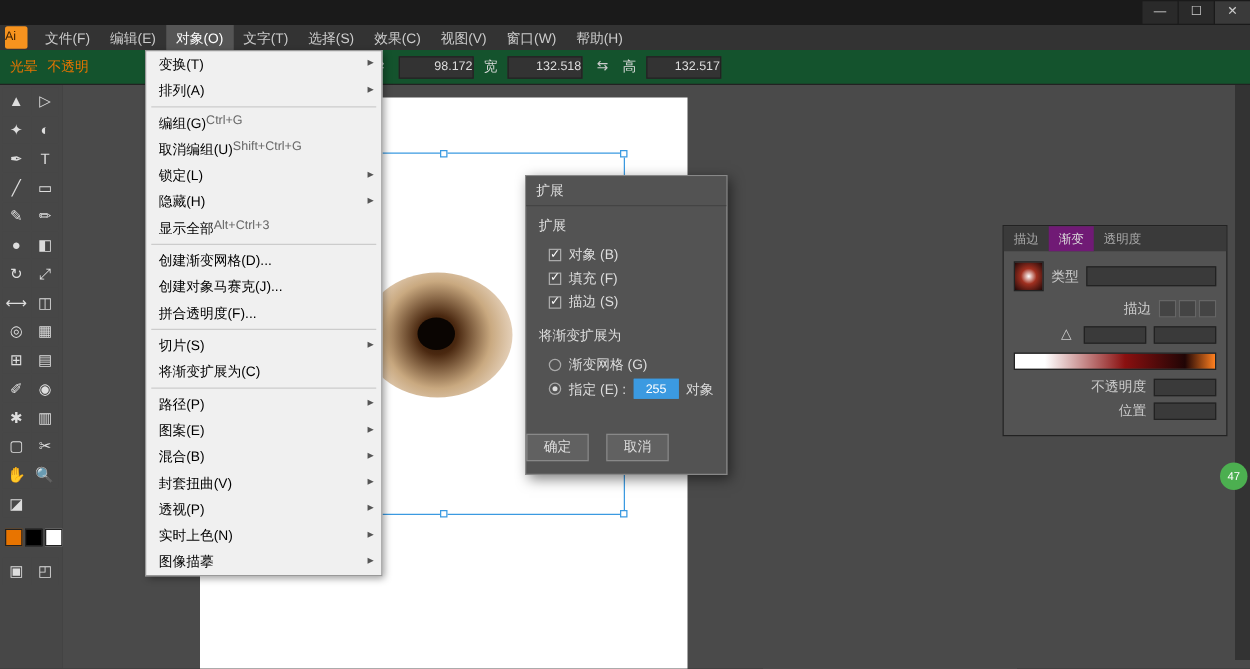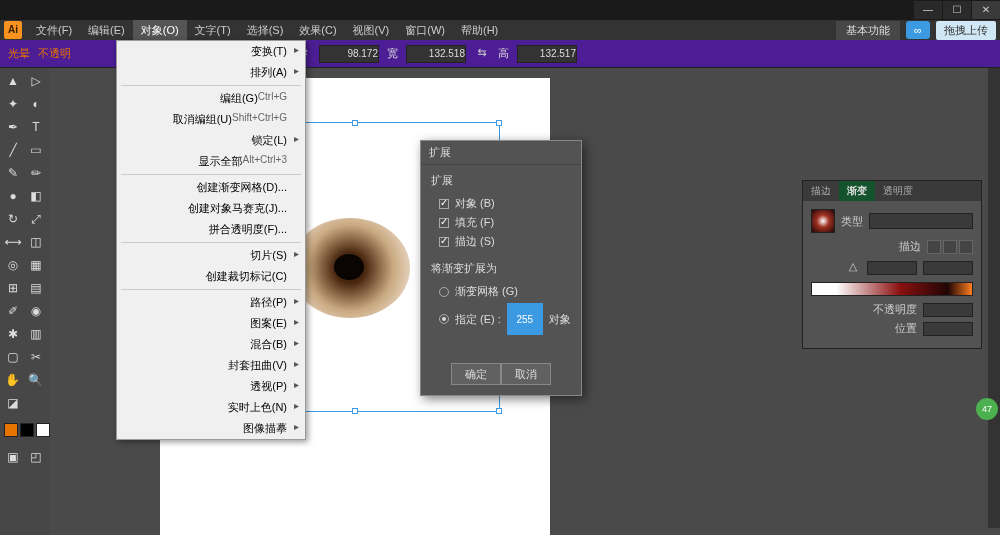--- a/index.html
+++ b/index.html
@@ -6,31 +6,31 @@
 body { width: 1000px; height: 535px; background: #333333; overflow: hidden; position: relative; }
 
 
 .titlebar { height: 20px; background: #1a1a1a; display: flex; align-items: center; justify-content: flex-end; }
 .win-controls { display: flex; }
 .win-btn { width: 28px; height: 18px; background: #2a2a2a; color: #ccc; text-align: center; line-height: 18px; margin-left: 1px; font-size: 10px; cursor: pointer; }
 .win-btn.close { background: #3a3a3a; }
 
 
 .menubar { height: 20px; background: #333; display: flex; align-items: center; padding: 0 4px; }
-.app-icon { width: 18px; height: 18px; background: #f7931e; color: #3a1e00; font-weight: bold; text-align: center; line-height: 18px; margin-right: 6px; font-size: 10px; border-radius: 2px; }
+.app-icon { width: 18px; height: 18px; background: #f7931e; color: #3a1e00; font-weight: normal; line-height: 18px; margin-right: 6px; font-size: 10px; border-radius: 2px; }
 .menu-item { color: #ccc; padding: 3px 8px; cursor: pointer; }
 .menu-item.active { background: #555; color: #fff; }
 .menu-spacer { flex: 1; }
 .menu-right { display: flex; align-items: center; gap: 6px; }
 .essential-btn { background: #474747; color: #ddd; padding: 2px 10px; cursor: pointer; }
 .cloud-btn { width: 24px; height: 18px; background: #3b9ae1; border-radius: 3px; text-align: center; line-height: 18px; color: #fff; }
 .upload-btn { background: #d0e8f5; color: #333; padding: 2px 8px; border-radius: 2px; }
 
 
-.controlbar { height: 28px; background: #4c1d95; border-bottom: 1px solid #222; display: flex; align-items: center; padding: 0 8px; gap: 8px; color: #e87400; }
+.controlbar { height: 28px; background: #14532d; border-bottom: 1px solid #222; display: flex; align-items: center; padding: 0 8px; gap: 8px; color: #e87400; }
 .ctrl-label { color: #ddd; }
 .ctrl-input { width: 60px; height: 18px; background: #333; border: 1px solid #222; color: #ddd; text-align: right; font-size: 10px; }
 .ctrl-icon { width: 16px; height: 16px; color: #ccc; text-align: center; }
 
 
 .doctab-row { height: 20px; background: #333; display: flex; align-items: center; padding-left: 58px; }
 .doctab { background: #474747; color: #ccc; padding: 2px 10px; font-size: 10px; }
 
 
 .main { position: absolute; top: 68px; left: 0; right: 0; bottom: 0; display: flex; }
@@ -38,21 +38,21 @@
 
 .toolbar { width: 50px; background: #474747; display: flex; flex-direction: column; flex-wrap: wrap; padding: 2px; gap: 1px; }
 .tool-row { display: flex; gap: 1px; }
 .tool { width: 22px; height: 22px; background: #474747; color: #ddd; text-align: center; line-height: 22px; cursor: pointer; font-size: 12px; }
 .tool.single { width: 22px; }
 .color-swatches { display: flex; gap: 2px; margin-top: 6px; padding: 2px; }
 .swatch { width: 14px; height: 14px; border: 1px solid #222; }
 
 
 .dropdown { position: absolute; top: 40px; left: 116px; width: 190px; background: #f0f0f0; border: 1px solid #999; box-shadow: 2px 2px 6px rgba(0,0,0,0.4); z-index: 100; }
-.dd-item { display: flex; justify-content: flex-end; padding: 3px 18px 3px 10px; color: #000; cursor: pointer; position: relative; }
+.dd-item { display: flex; justify-content: flex-start; padding: 3px 18px 3px 10px; color: #000; cursor: pointer; position: relative; }
 .dd-item.highlight { background: #d4e6f5; }
 .dd-item.hasarrow::after { content: "▸"; position: absolute; right: 6px; color: #555; font-size: 10px; }
 .dd-sep { height: 1px; background: #ccc; margin: 2px 4px; }
 .dd-shortcut { color: #666; font-size: 10px; }
 
 
 .canvas-wrap { flex: 1; background: #4a4a4a; position: relative; overflow: hidden; }
 .artboard { position: absolute; left: 110px; top: 10px; width: 390px; height: 460px; background: #fff; }
 .selection { position: absolute; left: 160px; top: 54px; width: 290px; height: 290px; border: 1px solid #3b9ae1; }
 .sel-handle { position: absolute; width: 6px; height: 6px; background: #fff; border: 1px solid #3b9ae1; }
@@ -64,40 +64,40 @@
 .dialog { position: absolute; left: 420px; top: 140px; width: 162px; background: #535353; border: 1px solid #888; box-shadow: 3px 3px 10px rgba(0,0,0,0.5); z-index: 200; }
 .dlg-title { background: #535353; color: #ddd; padding: 4px 8px; font-size: 11px; border-bottom: 1px solid #444; }
 .dlg-body { padding: 8px 10px; color: #ddd; }
 .dlg-section { margin-bottom: 10px; }
 .dlg-sect-title { margin-bottom: 6px; font-size: 11px; }
 .dlg-check { display: flex; align-items: center; gap: 6px; padding: 2px 0 2px 8px; }
 .chk { width: 10px; height: 10px; border: 1px solid #aaa; background: #535353; position: relative; }
 .chk.on::after { content: "✓"; position: absolute; top: -3px; left: 0px; color: #fff; font-size: 10px; }
 .rad { width: 10px; height: 10px; border: 1px solid #aaa; border-radius: 50%; background: #535353; position: relative; }
 .rad.on::after { content: ""; position: absolute; top: 2px; left: 2px; width: 4px; height: 4px; background: #ddd; border-radius: 50%; }
-.dlg-input { width: 36px; height: 32px; background: #fff; border: 1px solid #3b9ae1; color: #000; text-align: center; font-size: 10px; }
+.dlg-input { width: 36px; height: 16px; background: #fff; border: 1px solid #3b9ae1; color: #000; text-align: center; font-size: 10px; }
 .dlg-input.sel { background: #3b9ae1; color: #fff; }
-.dlg-buttons { display: flex; justify-content: center; padding: 8px 0 10px; }
+.dlg-buttons { display: flex; gap: 14px; padding: 8px 0 10px; }
 .dlg-btn { width: 50px; height: 22px; background: #616161; border: 1px solid #888; color: #ddd; text-align: center; line-height: 20px; cursor: pointer; }
 .rpanel-dock { position: absolute; right: 0; top: 68px; width: 12px; height: 460px; background: #333; }
 .panel { position: absolute; right: 18px; top: 180px; width: 180px; background: #535353; border: 1px solid #222; }
 .panel-tabs { display: flex; background: #3a3a3a; }
 .ptab { padding: 3px 8px; color: #aaa; font-size: 10px; cursor: pointer; }
-.ptab.active { background: #14532d; color: #ddd; font-weight: bold; }
+.ptab.active { background: #701a75; color: #ddd; }
 .panel-body { padding: 8px; color: #ccc; font-size: 10px; }
 .prow { display: flex; align-items: center; gap: 6px; margin-bottom: 6px; }
 .pthumb { width: 24px; height: 24px; background: radial-gradient(circle, #fff 0%, #a03020 40%, #200808 100%); border: 1px solid #222; }
 .pselect { flex: 1; height: 16px; background: #3a3a3a; border: 1px solid #222; }
 .plink-icons { display: flex; gap: 2px; }
 .plink-ico { width: 14px; height: 14px; border: 1px solid #666; background: #444; }
 .gradbar { width: 100%; height: 14px; background: linear-gradient(90deg, #fff 0%, #fff 15%, #8a1010 55%, #200505 85%, #ff8020 100%); border: 1px solid #222; margin: 6px 0; }
 .pfield { display: flex; align-items: center; justify-content: flex-end; gap: 6px; margin-bottom: 4px; }
 .pinput { width: 50px; height: 14px; background: #3a3a3a; border: 1px solid #222; }
 
-.green-circle { position: absolute; right: 2px; top: 370px; width: 22px; height: 22px; background: #4caf50; border-radius: 50%; color: #fff; text-align: center; line-height: 22px; font-size: 9px; margin-top: 28px; }
+.green-circle { position: absolute; right: 2px; top: 370px; width: 22px; height: 22px; background: #4caf50; border-radius: 50%; color: #fff; text-align: center; line-height: 22px; font-size: 9px; }
 </style>
 </head>
 <body>
 
 <div class="titlebar">
   <div class="win-controls">
     <div class="win-btn">—</div>
     <div class="win-btn">☐</div>
     <div class="win-btn close">✕</div>
   </div>
@@ -108,25 +108,20 @@
   <div class="menu-item">文件(F)</div>
   <div class="menu-item">编辑(E)</div>
   <div class="menu-item active">对象(O)</div>
   <div class="menu-item">文字(T)</div>
   <div class="menu-item">选择(S)</div>
   <div class="menu-item">效果(C)</div>
   <div class="menu-item">视图(V)</div>
   <div class="menu-item">窗口(W)</div>
   <div class="menu-item">帮助(H)</div>
   <div class="menu-spacer"></div>
-  <div class="menu-right">
-    <div class="essential-btn">基本功能</div>
-    <div class="cloud-btn">∞</div>
-    <div class="upload-btn">拖拽上传</div>
-  </div>
 </div>
 
 <div class="controlbar">
   <span>光晕</span>
   <span style="color:#e87400">不透明</span>
   <div style="flex:0 0 140px"></div>
   <input class="ctrl-input" value="249" style="">
   <span class="ctrl-icon">⇄</span>
   <input class="ctrl-input" value="98.172" style="">
   <span class="ctrl-label">宽</span>
@@ -244,40 +239,43 @@
       <span>编组(G)</span>
       <span class="dd-shortcut">Ctrl+G</span>
     </div>
     <div class="dd-item">
       <span>取消编组(U)</span>
       <span class="dd-shortcut">Shift+Ctrl+G</span>
     </div>
     <div class="dd-item hasarrow">
       <span>锁定(L)</span>
     </div>
+    <div class="dd-item hasarrow">
+      <span>隐藏(H)</span>
+    </div>
     <div class="dd-item">
       <span>显示全部</span>
       <span class="dd-shortcut">Alt+Ctrl+3</span>
     </div>
     <div class="dd-sep"></div>
     <div class="dd-item">
       <span>创建渐变网格(D)...</span>
     </div>
     <div class="dd-item">
       <span>创建对象马赛克(J)...</span>
     </div>
     <div class="dd-item">
       <span>拼合透明度(F)...</span>
     </div>
     <div class="dd-sep"></div>
     <div class="dd-item hasarrow">
       <span>切片(S)</span>
     </div>
     <div class="dd-item">
-      <span>创建裁切标记(C)</span>
+      <span>将渐变扩展为(C)</span>
     </div>
     <div class="dd-sep"></div>
     <div class="dd-item hasarrow">
       <span>路径(P)</span>
     </div>
     <div class="dd-item hasarrow">
       <span>图案(E)</span>
     </div>
     <div class="dd-item hasarrow">
       <span>混合(B)</span>

